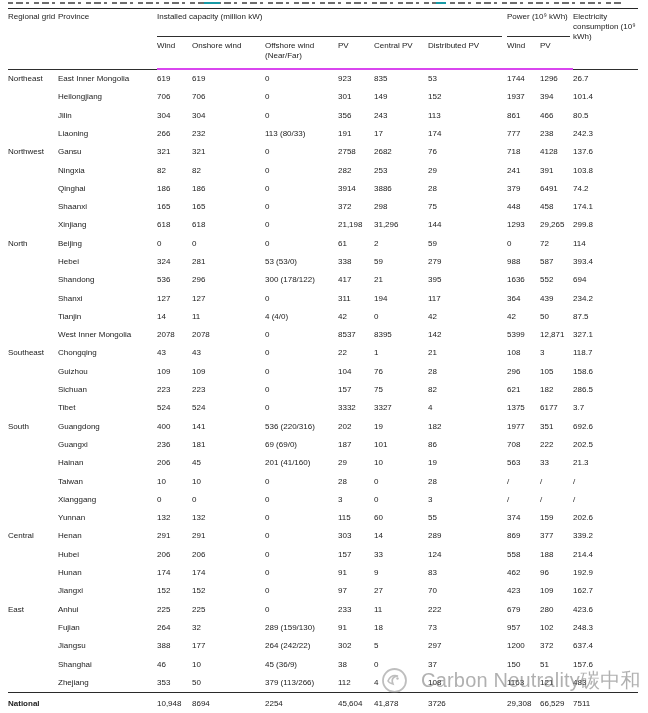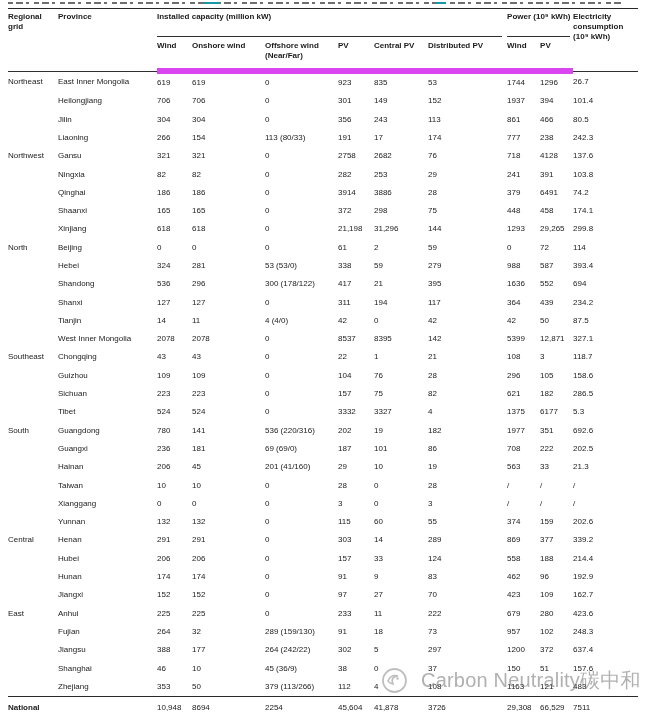--- a/index.html
+++ b/index.html
@@ -17,23 +17,23 @@
     border-collapse:collapse;table-layout:fixed;width:630px;
     margin:8px 0 0 8px;
     border-top:1.8px solid #262626;
     border-bottom:2px solid #1f1f1f;
   }
   col.c1{width:50px}col.c2{width:99px}col.c3{width:35px}col.c4{width:73px}
   col.c5{width:73px}col.c6{width:36px}col.c7{width:54px}col.c8{width:79px}
   col.c9{width:33px}col.c10{width:33px}col.c11{width:65px}
 
   th,td{padding:0;margin:0;text-align:left;font-size:8px;line-height:1.28;}
-  th{font-weight:700;vertical-align:top;padding-top:3px;white-space:normal;position:relative;}
+  th{font-weight:400;vertical-align:top;padding-top:3px;white-space:normal;position:relative;}
   tr.h1 th{height:26px;}
-  tr.h2 th{height:27px;border-bottom:6px solid #d946ef;}
+  tr.h2 th{height:27px;border-bottom:2px solid #d946ef;}
   th.span2{border-bottom:1px solid #2e2e2e;}
   .grule{position:absolute;left:0;bottom:1px;height:0;border-bottom:1px solid #2e2e2e;}
   .grule.g1{right:5px;}
   .grule.g2{right:3px;}
 
   tbody td{height:18.3px;vertical-align:middle;white-space:nowrap;overflow:hidden;font-weight:400;}
   tr.national td{border-top:1px solid #2a2a2a;height:22px;}
   tr.national td:first-child{font-weight:700;}
 
   .watermark{
@@ -129,21 +129,21 @@
     <td>243</td>
     <td>113</td>
     <td>861</td>
     <td>466</td>
     <td>80.5</td>
   </tr>
       <tr>
     <td></td>
     <td>Liaoning</td>
     <td>266</td>
-    <td>154</td>
+    <td>232</td>
     <td>113 (80/33)</td>
     <td>191</td>
     <td>17</td>
     <td>174</td>
     <td>777</td>
     <td>238</td>
     <td>242.3</td>
   </tr>
       <tr>
     <td>Northwest</td>
@@ -331,26 +331,26 @@
     <td></td>
     <td>Tibet</td>
     <td>524</td>
     <td>524</td>
     <td>0</td>
     <td>3332</td>
     <td>3327</td>
     <td>4</td>
     <td>1375</td>
     <td>6177</td>
-    <td>5.3</td>
+    <td>3.7</td>
   </tr>
       <tr>
     <td>South</td>
     <td>Guangdong</td>
-    <td>780</td>
+    <td>400</td>
     <td>141</td>
     <td>536 (220/316)</td>
     <td>202</td>
     <td>19</td>
     <td>182</td>
     <td>1977</td>
     <td>351</td>
     <td>692.6</td>
   </tr>
       <tr>

